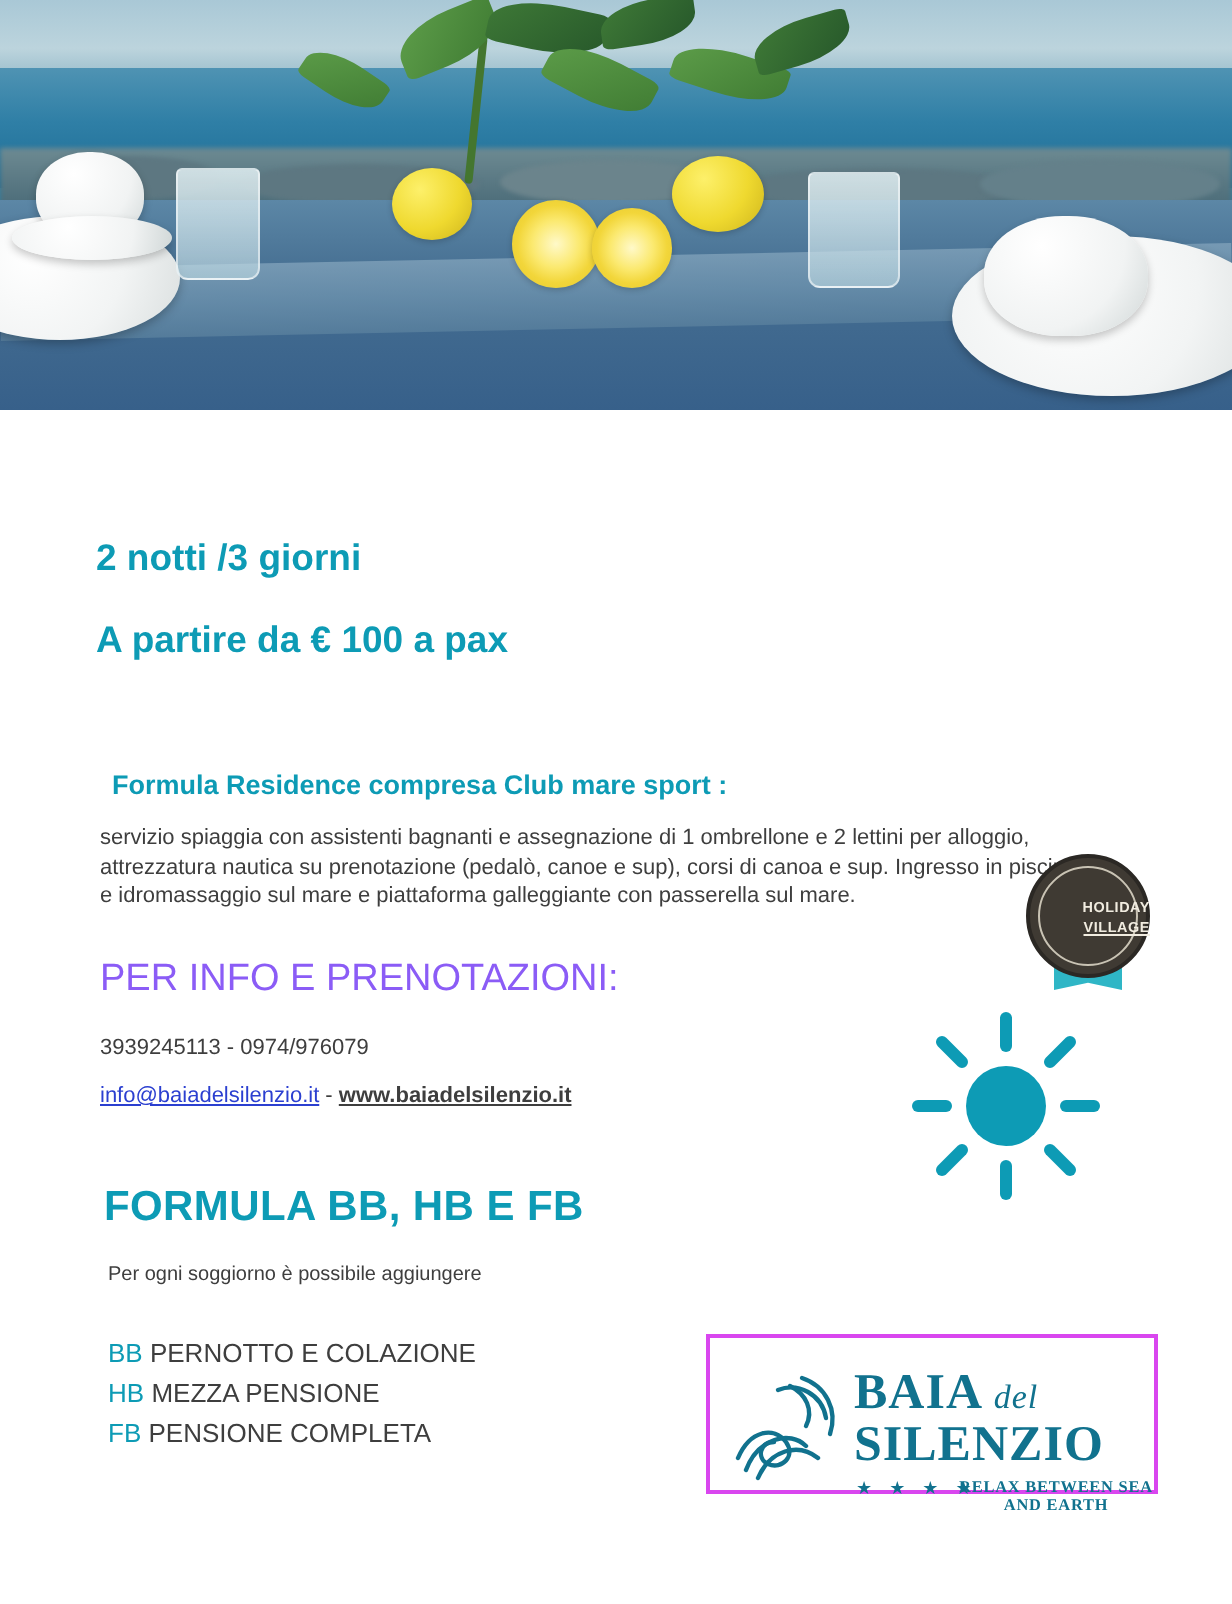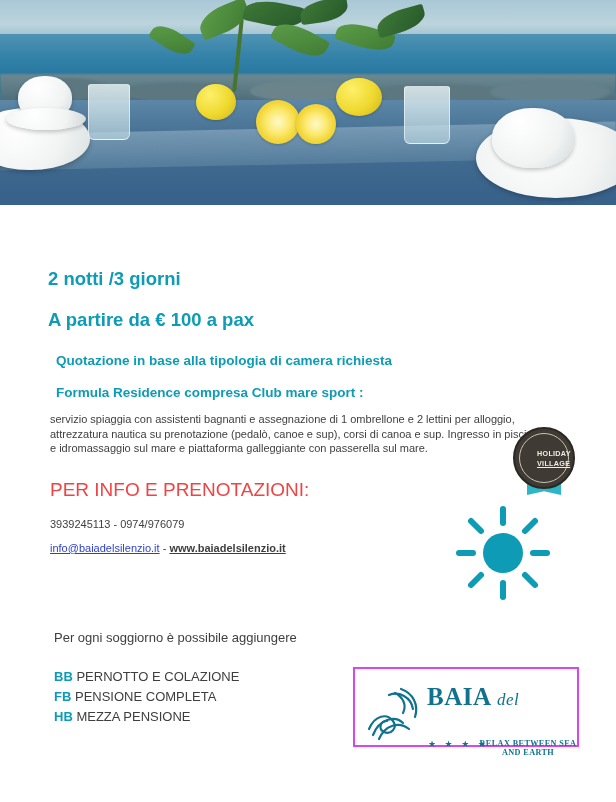--- a/index.html
+++ b/index.html
@@ -176,21 +176,21 @@
     font-size: 11px;
     line-height: 14.5px;
     color: #3e3e3e;
   }
 
   .info-head {
     position: absolute;
     left: 50px;
     top: 274px;
     font-size: 19px;
-    color: #ef4444;
+    color: #8b5cf6;
   }
   .phones {
     position: absolute;
     left: 50px;
     top: 313px;
     font-size: 11px;
     color: #3e3e3e;
   }
   .emailline {
     position: absolute;
@@ -216,35 +216,35 @@
     font-size: 21px;
     font-weight: bold;
     color: #0d9bb5;
     letter-spacing: .2px;
   }
   .formula-note {
     position: absolute;
     left: 54px;
     top: 425px;
     width: 290px;
-    font-size: 13px;
+    font-size: 10px;
     line-height: 16px;
     color: #3e3e3e;
   }
   .pack-list {
     position: absolute;
     left: 54px;
     top: 462px;
     font-size: 13px;
     line-height: 20px;
     color: #3e3e3e;
   }
   .pack-list .code {
     color: #0d9bb5;
-    font-weight: bold;
+    font-weight: normal;
   }
 
   
   .badge {
     position: absolute;
     left: 513px;
     top: 222px;
     width: 68px;
     height: 68px;
   }
@@ -262,26 +262,25 @@
     left: 6px; top: 6px;
     width: 50px; height: 50px;
     border-radius: 50%;
     border: 1px solid #c9c3b4;
     box-sizing: border-box;
   }
   .badge .btext {
     position: absolute;
     left: 0;
     width: 62px;
-    text-align: left;
+    text-align: right;
     color: #f1ece0;
     font-size: 7.2px;
     font-weight: bold;
     letter-spacing: .3px;
-    padding-left: 24px;
   }
   .badge .btext.l1 { top: 22px; }
   .badge .btext.l2 { top: 32px; text-decoration: underline; }
   .badge .ribbon {
     position: absolute;
     left: 14px;
     top: 55px;
     width: 34px;
     height: 13px;
     background: #2fb6c6;
@@ -404,47 +403,47 @@
     <div class="lemon" style="left:336px; top:78px; width:46px; height:38px;"></div>
     <div class="lemon-slice" style="left:256px; top:100px; width:44px; height:44px;"></div>
     <div class="lemon-slice" style="left:296px; top:104px; width:40px; height:40px;"></div>
   </div>
 
   <div class="content">
 
     <div class="h-sub1">2 notti /3 giorni</div>
     <div class="h-sub2">A partire da €  100 a pax</div>
 
-    <div class="line-quot">Quotazione in base alla tipologia di camera richiesta</div>
     <div class="line-form">Formula Residence compresa  Club mare sport :</div>
 
     <div class="paragraph">servizio spiaggia con assistenti bagnanti e assegnazione di 1 ombrellone e 2 lettini per alloggio, attrezzatura nautica su prenotazione (pedalò, canoe e sup), corsi di canoa e sup. Ingresso in piscina e idromassaggio sul mare e piattaforma galleggiante con passerella sul mare.</div>
 
     <div class="info-head">PER INFO E PRENOTAZIONI:</div>
     <div class="phones">3939245113 - 0974/976079</div>
     <div class="emailline">
       <a href="#">info@baiadelsilenzio.it</a><span> -  </span><span class="site">www.baiadelsilenzio.it</span>
     </div>
 
+    <div class="formula-head">FORMULA BB, HB E FB</div>
     <div class="formula-note">
       <span>Per ogni soggiorno è possibile aggiungere</span><br>
     </div>
 
     <div class="pack-list">
       <div>
         <span class="code">BB</span>
         <span>PERNOTTO E COLAZIONE</span>
       </div>
       <div>
+        <span class="code">HB</span>
+        <span>MEZZA PENSIONE</span>
+      </div>
+      <div>
         <span class="code">FB</span>
         <span>PENSIONE COMPLETA</span>
-      </div>
-      <div>
-        <span class="code">HB</span>
-        <span>MEZZA PENSIONE</span>
       </div>
     </div>
 
     <div class="badge">
       <div class="ribbon"></div>
       <div class="disc"></div>
       <div class="inner-ring"></div>
       <div class="btext l1">HOLIDAY</div>
       <div class="btext l2">VILLAGE</div>
     </div>
@@ -475,18 +474,19 @@
             <path d="M30 8 C38 12, 42 20, 38 28"></path>
             <path d="M24 10 C34 6, 46 12, 48 24"></path>
             <path d="M36 4 C48 8, 54 20, 50 32"></path>
           </g>
         </svg>
       </div>
       <div class="brand-1">
         <span>BAIA</span>
         <span class="brand-del">del</span>
       </div>
+      <div class="brand-2">SILENZIO</div>
       <div class="stars">★ ★ ★ ★</div>
       <div class="tagline">RELAX BETWEEN SEA AND EARTH</div>
     </div>
 
   </div>
 </div>
 
 </body></html>

